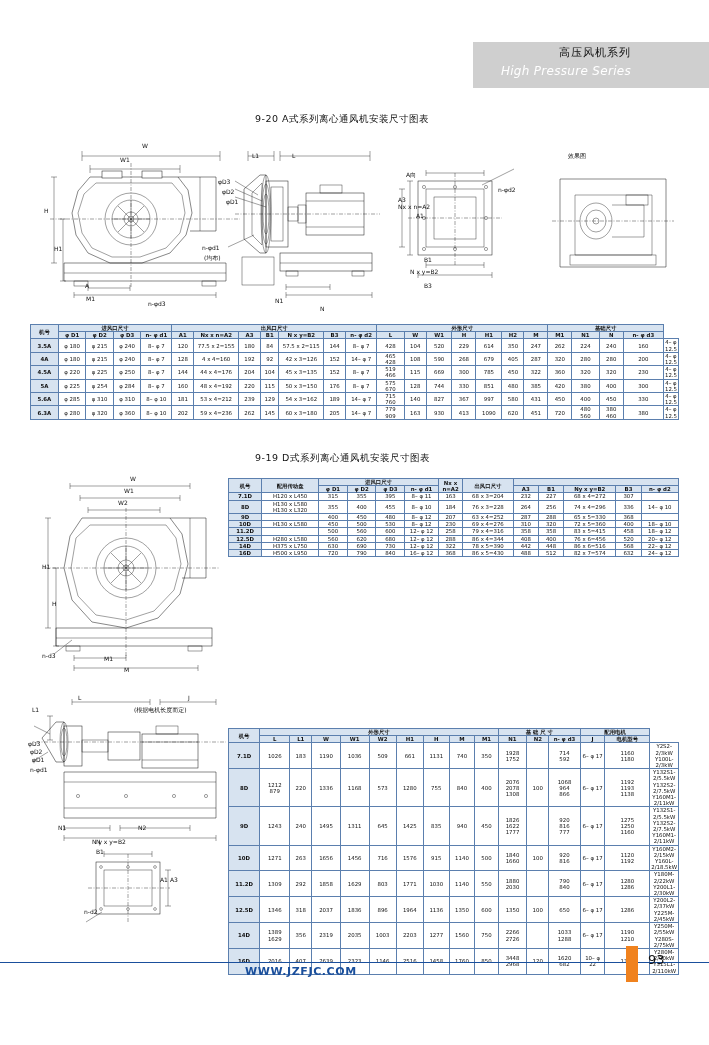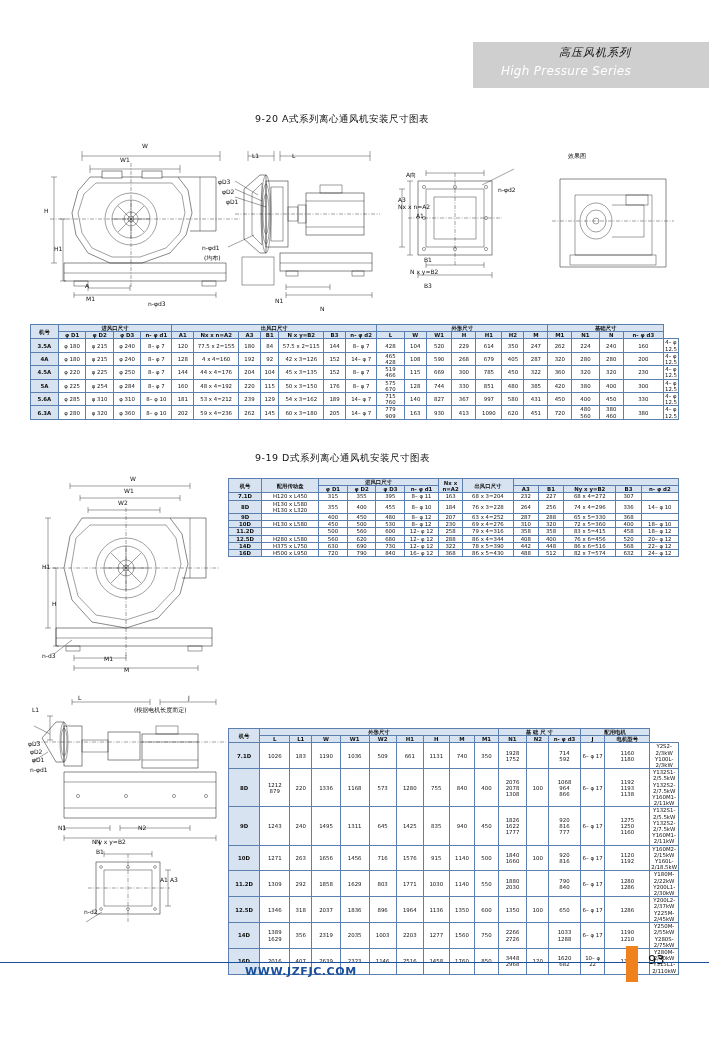--- a/index.html
+++ b/index.html
@@ -4,21 +4,21 @@
 <style>
   html,body{margin:0;padding:0;}
   body{
     width:709px;height:1045px;background:#ffffff;
     font-family:"DejaVu Sans","Liberation Sans",sans-serif;
     color:#111;position:relative;overflow:hidden;
   }
   
   .hdr{position:absolute;left:0;top:42px;width:709px;height:46px;}
   .hdr-bar{position:absolute;right:0;top:0;width:236px;height:46px;background:#cfcfcf;}
-  .hdr-cn{position:absolute;right:78px;top:3px;font-size:11px;color:#111;letter-spacing:1px;font-style:italic;}
+  .hdr-cn{position:absolute;right:78px;top:3px;font-size:11px;color:#111;letter-spacing:1px;}
   .hdr-en{position:absolute;right:78px;top:22px;font-size:12px;color:#ffffff;font-style:italic;letter-spacing:.3px;}
   
   .sect-title{position:absolute;font-size:9.5px;color:#111;letter-spacing:.5px;}
   
   .draw{position:absolute;}
   .lbl{position:absolute;font-size:6px;color:#111;white-space:nowrap;font-family:"DejaVu Sans","Liberation Sans",sans-serif;}
   
   table{border-collapse:collapse;position:absolute;}
   table td,table th{
     border:.5px solid #5b7fae;

